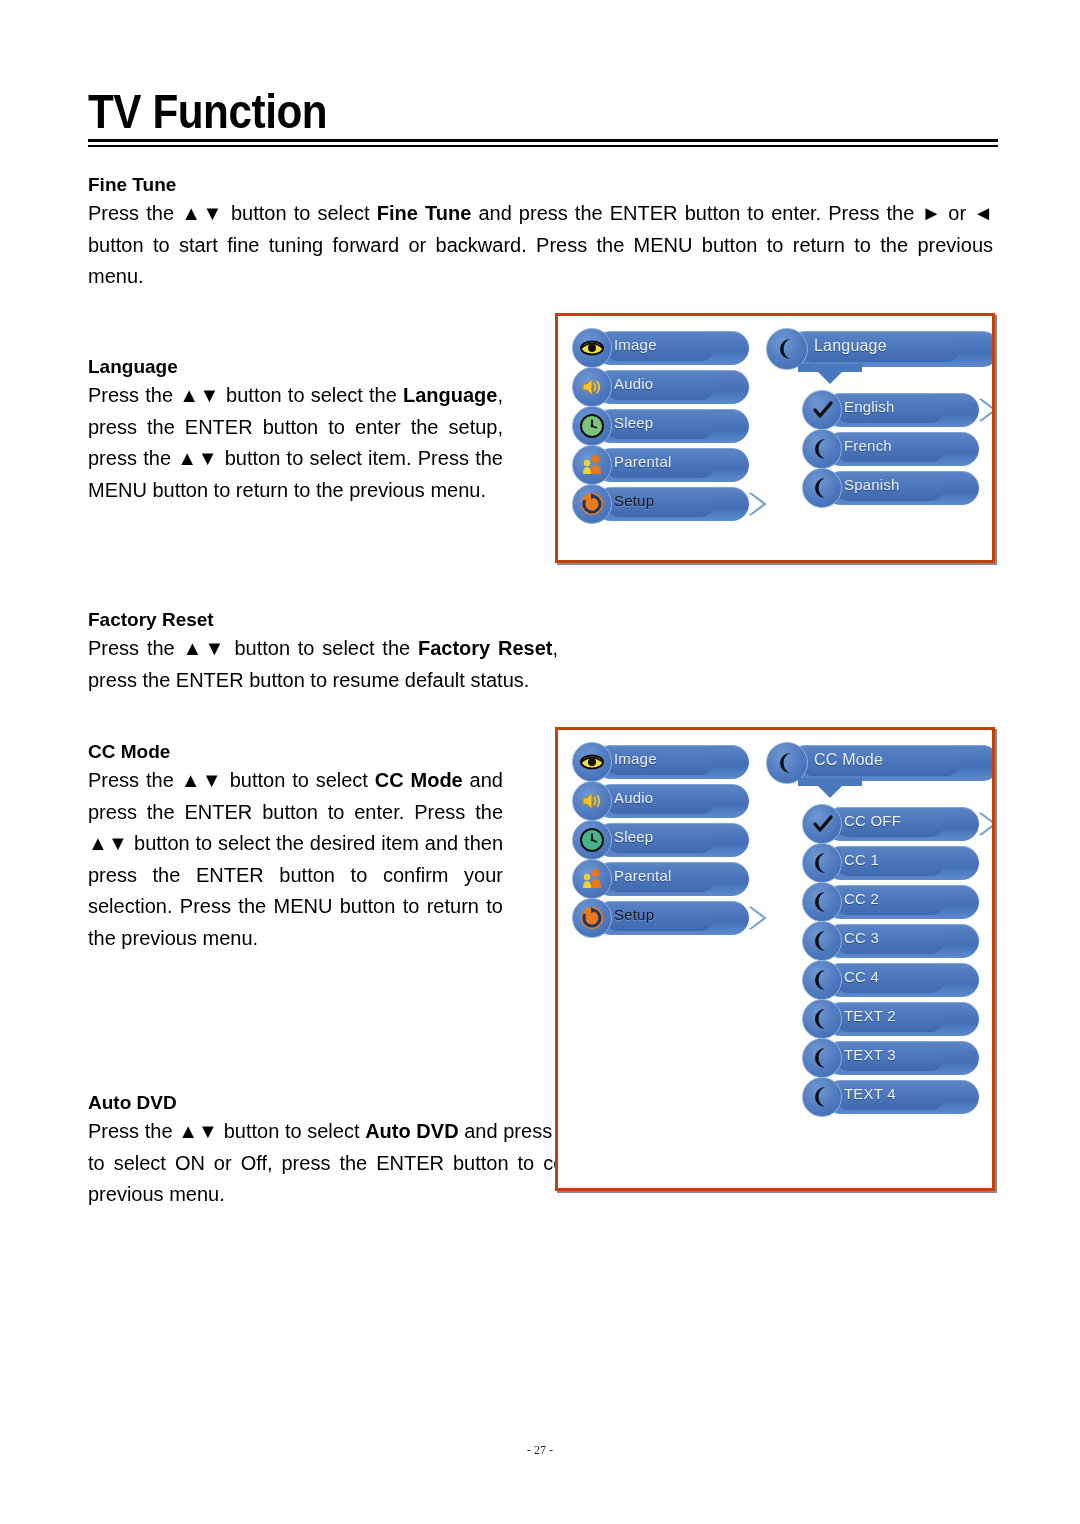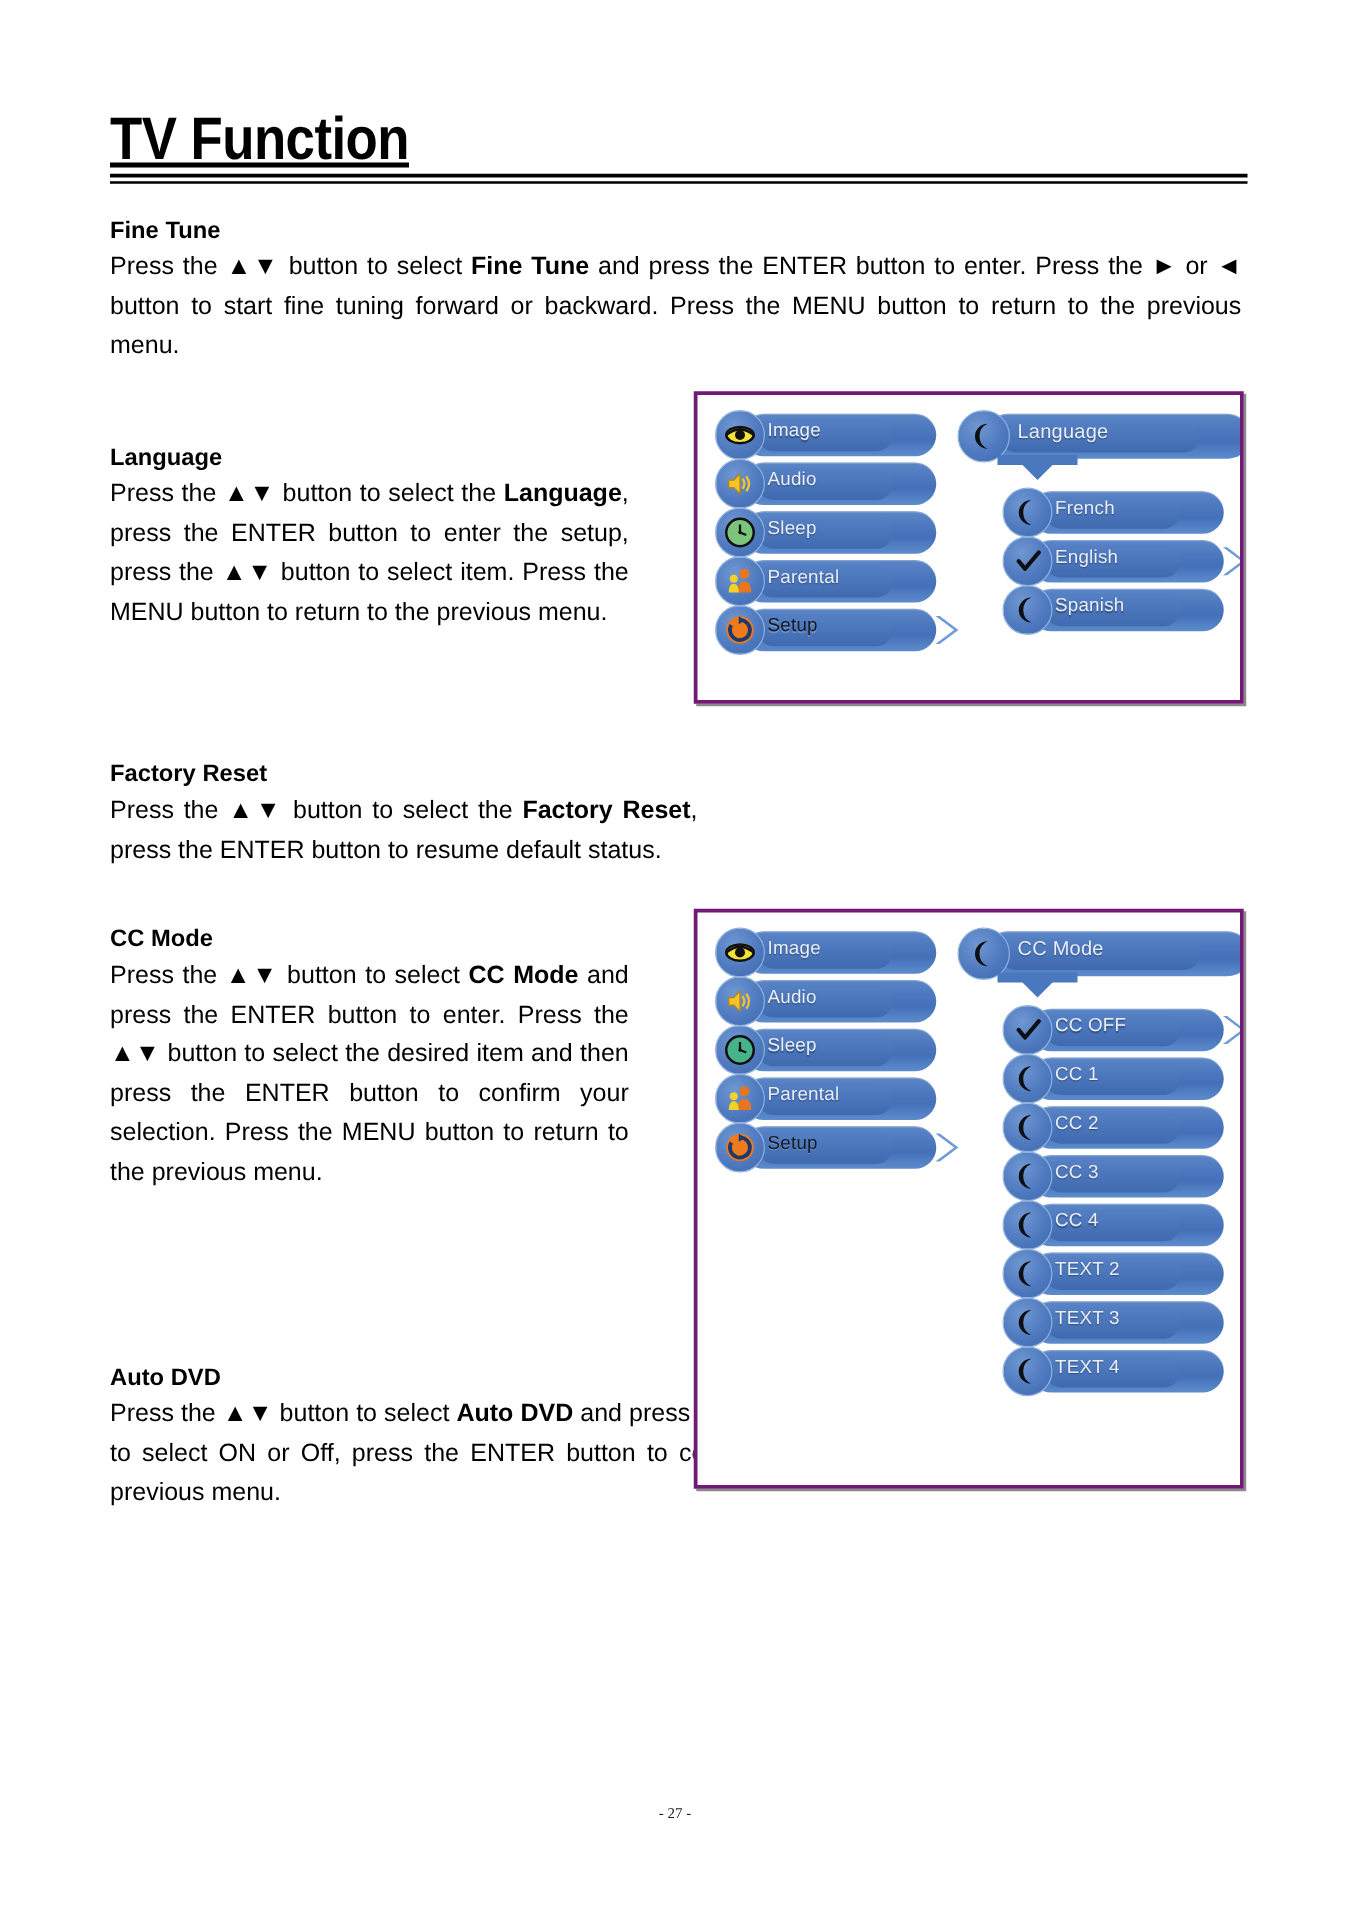--- a/index.html
+++ b/index.html
@@ -22,21 +22,20 @@
     width: 1080px;
     height: 1524px;
   }
 
   
   .title-block {
     position: absolute;
     left: 88px;
     top: 86px;
     width: 910px;
-    text-decoration: underline;
   }
   .title-text {
     font-size: 48px;
     font-weight: bold;
     letter-spacing: -0.5px;
     line-height: 52px;
     transform: scaleX(0.88);
     transform-origin: left bottom;
     white-space: nowrap;
   }
@@ -100,21 +99,21 @@
     text-align: center;
     font-family: "Liberation Serif", serif;
     font-size: 12px;
     color: #222;
   }
 
   
   .osd-frame {
     position: absolute;
     background: #ffffff;
-    border: 3px solid #701a75;
+    border: 3px solid #c2410c;
     box-shadow: 2px 2px 0 #8a8a8a;
     overflow: hidden;
   }
   #osd-language { left: 555px; top: 313px; width: 434px; height: 244px; }
   #osd-ccmode   { left: 555px; top: 727px; width: 434px; height: 458px; }
 
   .osd-col-left  { position: absolute; left: 14px; top: 12px; }
   #osd-language .osd-col-right { position: absolute; left: 208px; top: 12px; }
   #osd-ccmode   .osd-col-right { position: absolute; left: 208px; top: 12px; }
 
@@ -359,46 +358,46 @@
         <div class="sub-pointer"></div>
       </div>
 
       <div class="sub-list">
         <div class="mrow">
           <div class="pill">
               <div class="pill-inner"></div>
             </div>
           <div class="bullet">
             <div class="glyph">
-              <svg width="24" height="24" viewBox="0 0 24 24">
-                <path d="M15 2 a11 11 0 0 0 0 20 a10 10 0 0 1 0 -20 z" fill="#0d0f12"></path>
-              </svg>
-            </div>
-          </div>
-          <div class="mlabel">French</div>
-        </div>
-
-        <div class="mrow">
-          <div class="pill">
-              <div class="pill-inner"></div>
-            </div>
-          <div class="bullet">
-            <div class="glyph">
               <svg width="26" height="26" viewBox="0 0 26 26">
                 <path d="M16 1 a12 12 0 0 0 0 24 a11 11 0 0 1 0 -24 z" fill="#0d0f12"></path>
                 <path d="M6 13 l5 6 l11 -13" fill="none" stroke="#0d0f12" stroke-width="3.4" stroke-linecap="round" stroke-linejoin="round"></path>
               </svg>
             </div>
           </div>
           <div class="mlabel">English</div>
           <div class="chev">
             <svg width="36" height="36" viewBox="0 0 36 36">
               <path d="M6 6 L22 18 L6 30 L12 30 L28 18 L12 6 Z" fill="#6f9bd6" stroke="#ffffff" stroke-width="1.6"></path>
             </svg>
           </div>
+        </div>
+
+        <div class="mrow">
+          <div class="pill">
+              <div class="pill-inner"></div>
+            </div>
+          <div class="bullet">
+            <div class="glyph">
+              <svg width="24" height="24" viewBox="0 0 24 24">
+                <path d="M15 2 a11 11 0 0 0 0 20 a10 10 0 0 1 0 -20 z" fill="#0d0f12"></path>
+              </svg>
+            </div>
+          </div>
+          <div class="mlabel">French</div>
         </div>
 
         <div class="mrow">
           <div class="pill">
               <div class="pill-inner"></div>
             </div>
           <div class="bullet">
             <div class="glyph">
               <svg width="24" height="24" viewBox="0 0 24 24">
                 <path d="M15 2 a11 11 0 0 0 0 20 a10 10 0 0 1 0 -20 z" fill="#0d0f12"></path>

